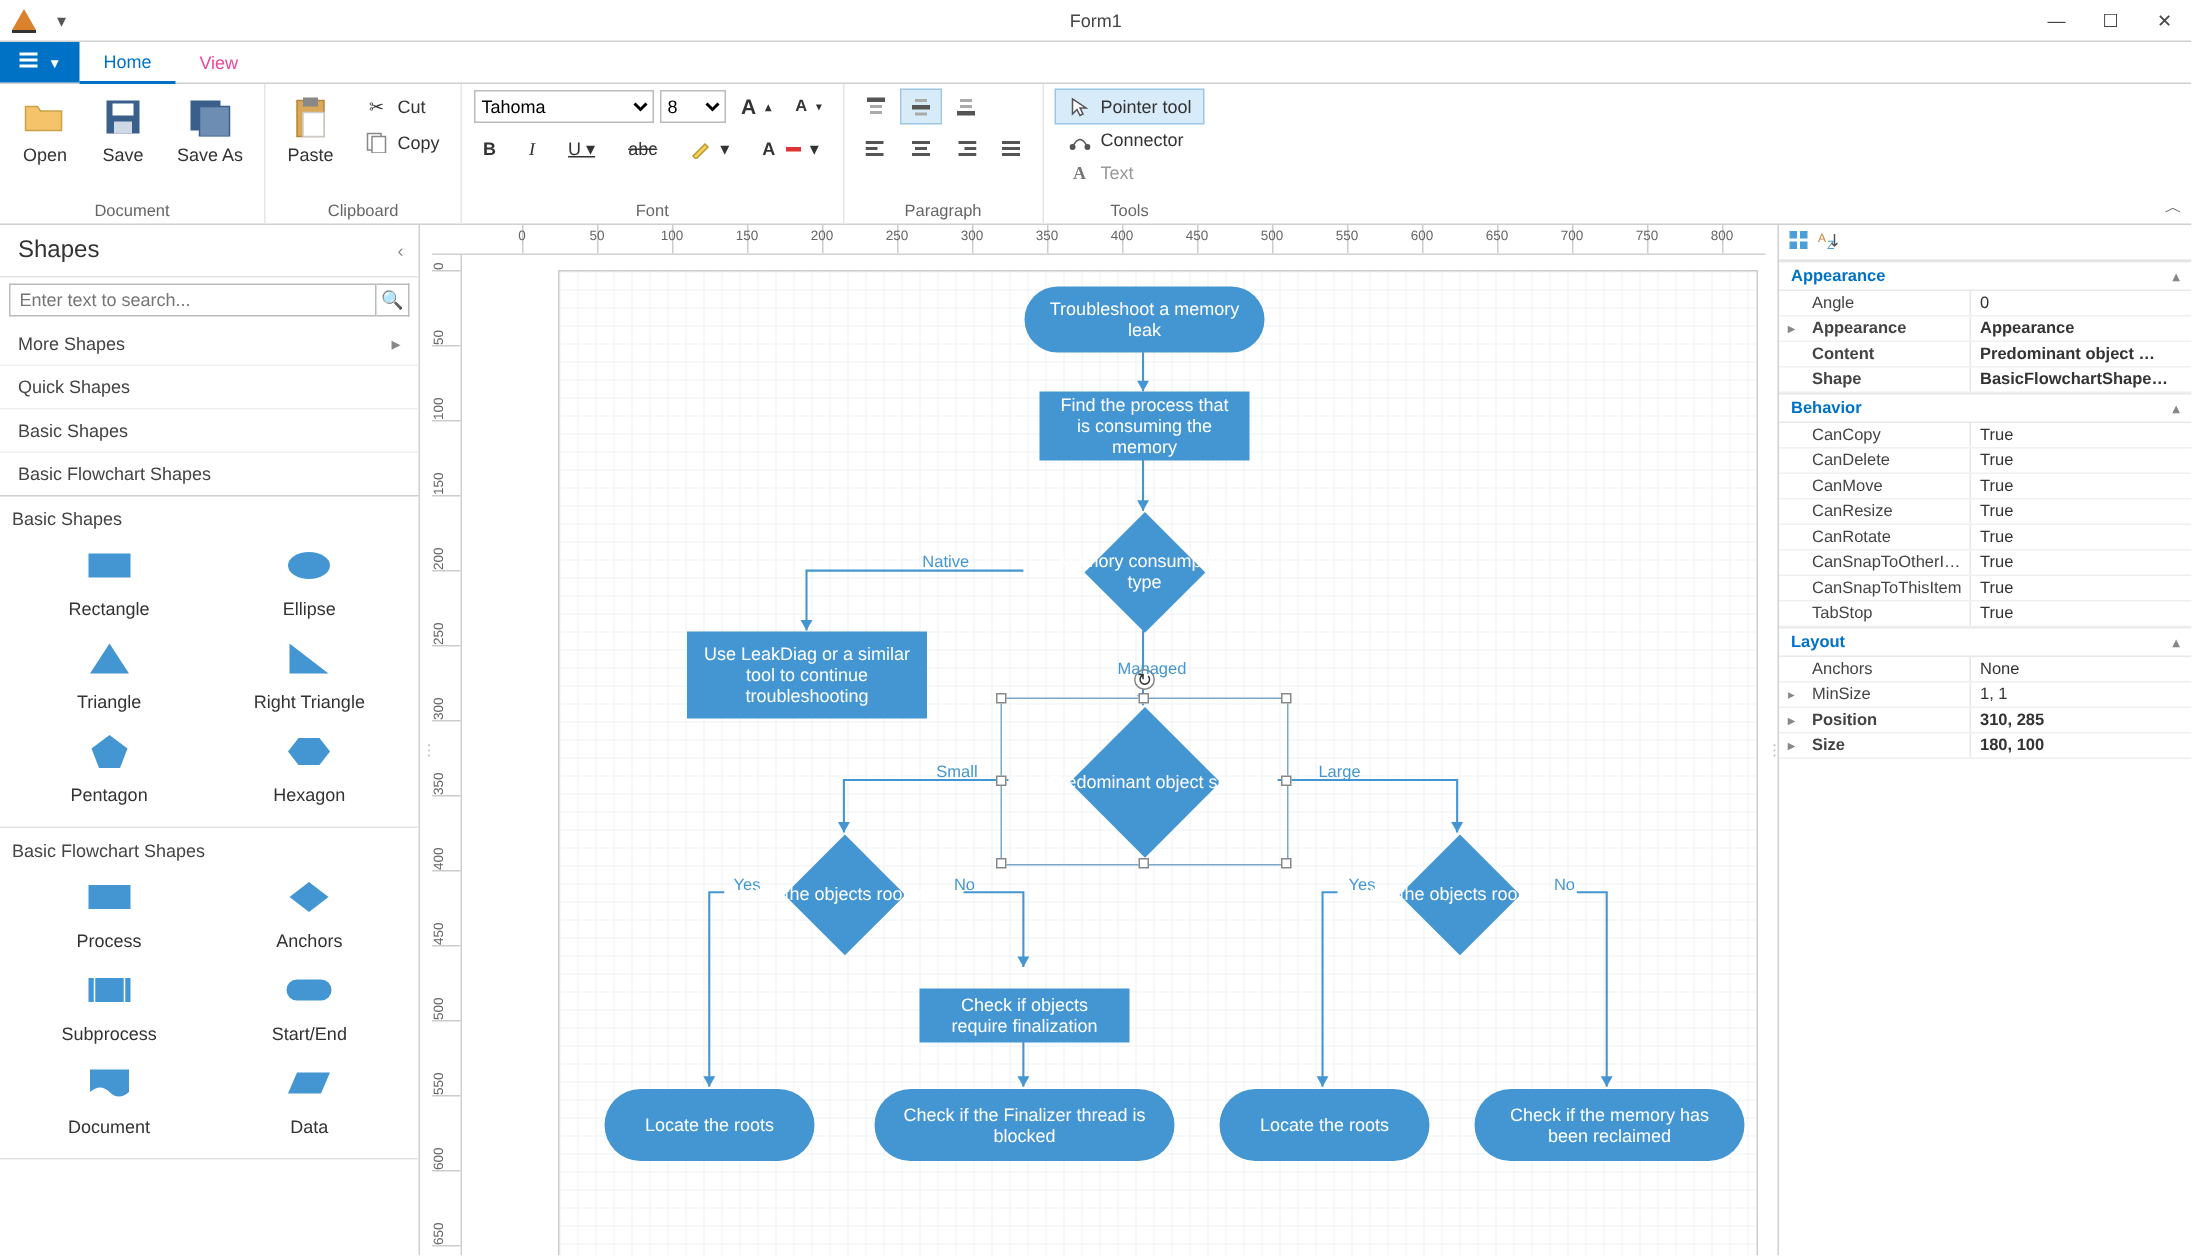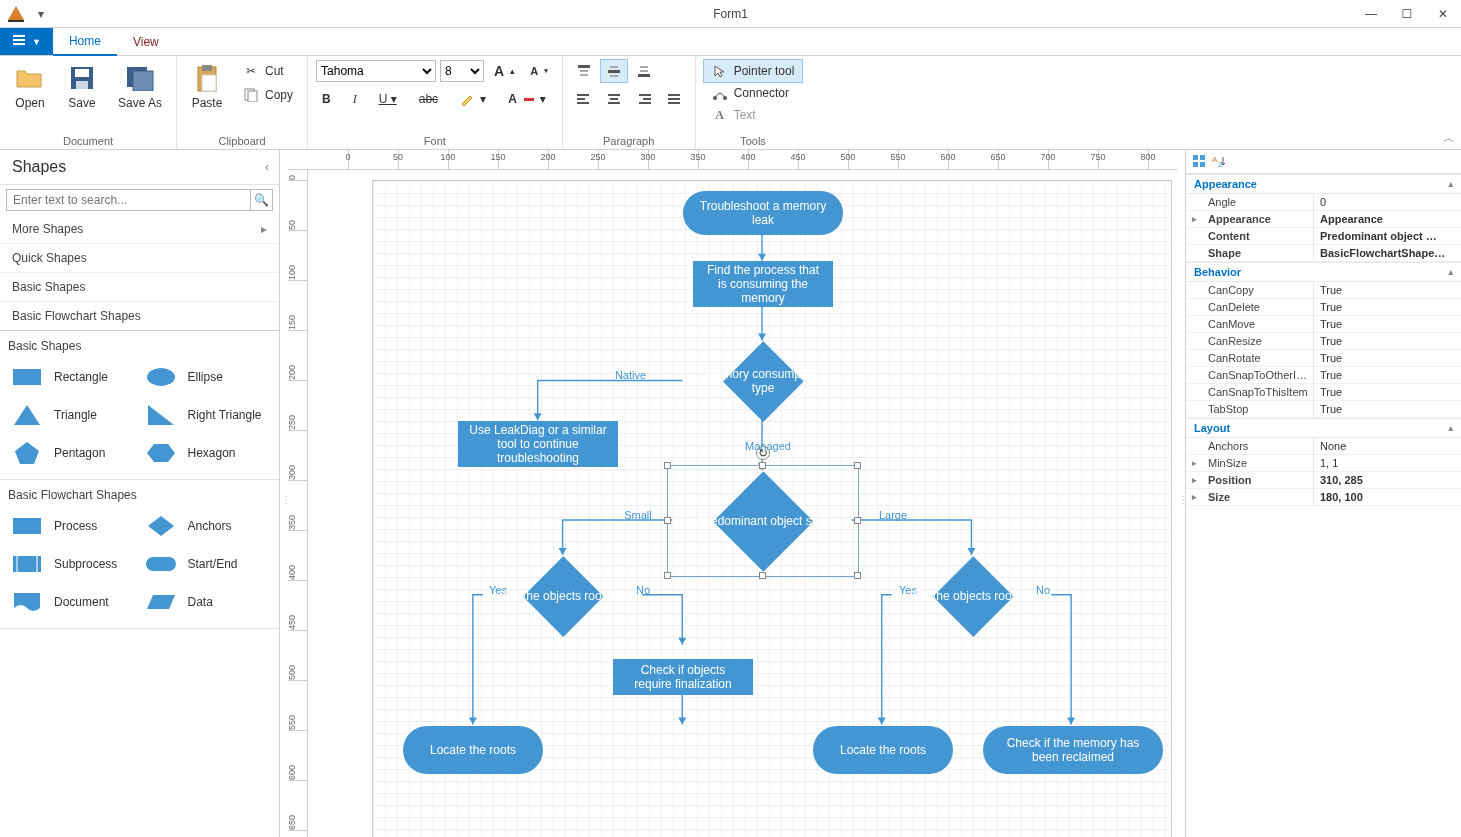--- a/index.html
+++ b/index.html
@@ -10,21 +10,21 @@
 .titlebar { height: 28px; display: flex; align-items: center; border-bottom: 1px solid #d0d0d0; background: #fff; position: relative; }
 .titlebar .app-icon { width: 20px; height: 20px; margin: 0 6px; }
 .titlebar .qat-chevron { padding: 0 6px; color: #555; }
 .titlebar .title { position: absolute; left: 50%; transform: translateX(-50%); font-size: 12px; color: #444; }
 .titlebar .win-btns { margin-left: auto; display: flex; }
 .titlebar .win-btn { width: 36px; height: 28px; display: flex; align-items: center; justify-content: center; color: #444; }
 
 
 .ribbon-tabs { height: 28px; display: flex; align-items: stretch; border-bottom: 1px solid #d0d0d0; background: #fff; }
 .file-menu { background: #0072C6; color: #fff; display: flex; align-items: center; padding: 0 12px; gap: 6px; }
-.ribbon-tab { padding: 0 16px; display: flex; align-items: center; color: #7f1d1d; cursor: pointer; }
+.ribbon-tab { padding: 0 16px; display: flex; align-items: center; color: #ec4899; cursor: pointer; }
 .ribbon-tab.active { color: #0072C6; border-bottom: 2px solid #0072C6; margin-bottom: -1px; }
 
 
 .ribbon { display: flex; align-items: stretch; border-bottom: 1px solid #d0d0d0; background: #fff; position: relative; height: 94px; }
 .ribbon-group { display: flex; flex-direction: column; border-right: 1px solid #e5e5e5; padding: 4px 8px 2px; }
 .ribbon-group .content { flex: 1; display: flex; gap: 8px; align-items: flex-start; }
 .ribbon-group .label { text-align: center; color: #666; font-size: 11px; padding-top: 2px; }
 .big-btn { display: flex; flex-direction: column; align-items: center; gap: 2px; padding: 2px 6px; cursor: pointer; }
 .big-btn .glyph { width: 32px; height: 32px; display: flex; align-items: center; justify-content: center; }
 .small-btn { display: flex; align-items: center; gap: 6px; padding: 2px 6px; cursor: pointer; height: 22px; }
@@ -45,21 +45,21 @@
 .panel-left { width: 280px; border-right: 1px solid #d0d0d0; display: flex; flex-direction: column; }
 .panel-left .hdr { display: flex; align-items: center; justify-content: space-between; padding: 8px 10px 8px 12px; border-bottom: 1px solid #e3e3e3; }
 .panel-left .hdr h3 { font-weight: 400; font-size: 16px; color: #333; }
 .search-row { display: flex; padding: 4px 6px; gap: 0; }
 .search-row input { flex: 1; border: 1px solid #bbb; height: 22px; padding: 0 6px; font-size: 12px; color: #888; }
 .search-row .btn { width: 22px; height: 22px; border: 1px solid #bbb; border-left: none; display: flex; align-items: center; justify-content: center; color: #666; }
 .shape-cat { padding: 7px 12px; border-bottom: 1px solid #f0f0f0; cursor: pointer; display: flex; align-items: center; justify-content: space-between; color: #444; }
 .shape-cat:last-of-type { border-bottom: 1px solid #d0d0d0; }
 .shape-section-title { padding: 8px 8px 4px; color: #444; }
 .shape-grid { display: grid; grid-template-columns: 1fr 1fr; gap: 6px 4px; padding: 4px 8px 10px; }
-.shape-item { display: flex; align-items: center; gap: 10px; padding: 4px 2px; cursor: grab; }
+.shape-item { display: flex; align-items: center; gap: 10px; padding: 4px 2px; cursor: grab; flex-direction: column; }
 .shape-item .shape-icon { width: 34px; height: 24px; display: flex; align-items: center; justify-content: center; }
 .shape-fill { fill: #4496d2; }
 
 
 .canvas-wrap { flex: 1; display: flex; flex-direction: column; min-width: 0; position: relative; }
 .ruler-h { height: 20px; background: #fff; border-bottom: 1px solid #d0d0d0; position: relative; overflow: hidden; font-size: 9px; color: #666; }
 .ruler-h .tick { position: absolute; top: 0; width: 1px; height: 100%; background: #ccc; }
 .ruler-h .lbl { position: absolute; top: 2px; transform: translateX(-50%); }
 .canvas-body { flex: 1; display: flex; min-height: 0; gap: 24px; }
 .ruler-v { width: 20px; background: #fff; border-right: 1px solid #d0d0d0; position: relative; font-size: 9px; color: #666; }
@@ -544,21 +544,21 @@
               <polygon points="506,538 514,538 510,545" fill="#4496d2"></polygon>
               <polyline points="680,415 700,415 700,545" class="conn"></polyline>
               <polygon points="696,538 704,538 700,545" fill="#4496d2"></polygon>
             </svg>
         <div class="shape terminator" style="left: 310px; top: 10px; width: 160px; height: 44px;">Troubleshoot a memory leak</div>
             <div class="shape process" style="left: 320px; top: 80px; width: 140px; height: 46px;">Find the process that is consuming the memory</div>
             <div class="shape decision" style="left: 310px; top: 160px; width: 160px; height: 80px;">
               <div class="diamond" style="left:51.7157287525381px;top:11.715728752538102px;width:56.5685424949238px;height:56.5685424949238px"></div>
               <span class="dtext">Memory consumption type</span>
             </div>
-            <div class="shape process" style="left: 85px; top: 240px; width: 160px; height: 46px;">Use LeakDiag or a similar tool to continue troubleshooting</div>
+            <div class="shape process" style="left: 85px; top: 240px; width: 160px; height: 58px;">Use LeakDiag or a similar tool to continue troubleshooting</div>
             <div class="shape decision" style="left: 300px; top: 290px; width: 180px; height: 100px;">
               <div class="diamond" style="left:54.64466094067263px;top:14.64466094067263px;width:70.71067811865474px;height:70.71067811865474px"></div>
               <span class="dtext">Predominant object size</span>
             </div>
             <div class="sel-box" style="left: 294px; top: 284px; width: 192px; height: 112px;">
               <div class="sel-handle" style="left: calc(0% - 4px); top: calc(0% - 4px);"></div>
               <div class="sel-handle" style="left: calc(50% - 4px); top: calc(0% - 4px);"></div>
               <div class="sel-handle" style="left: calc(100% - 4px); top: calc(0% - 4px);"></div>
               <div class="sel-handle" style="left: calc(0% - 4px); top: calc(50% - 4px);"></div>
               <div class="sel-handle" style="left: calc(100% - 4px); top: calc(50% - 4px);"></div>
@@ -570,20 +570,21 @@
             <div class="shape decision" style="left: 110px; top: 375px; width: 160px; height: 80px;">
               <div class="diamond" style="left:51.7157287525381px;top:11.715728752538102px;width:56.5685424949238px;height:56.5685424949238px"></div>
               <span class="dtext">Are the objects rooted?</span>
             </div>
             <div class="shape decision" style="left: 520px; top: 375px; width: 160px; height: 80px;">
               <div class="diamond" style="left:51.7157287525381px;top:11.715728752538102px;width:56.5685424949238px;height:56.5685424949238px"></div>
               <span class="dtext">Are the objects rooted?</span>
             </div>
             <div class="shape process" style="left: 240px; top: 478px; width: 140px; height: 36px;">Check if objects require finalization</div>
             <div class="shape terminator" style="left: 30px; top: 545px; width: 140px; height: 48px;">Locate the roots</div>
+            <div class="shape terminator" style="left: 210px; top: 545px; width: 200px; height: 48px;">Check if the Finalizer thread is blocked</div>
             <div class="shape terminator" style="left: 440px; top: 545px; width: 140px; height: 48px;">Locate the roots</div>
             <div class="shape terminator" style="left: 610px; top: 545px; width: 180px; height: 48px;">Check if the memory has been reclaimed</div>
             <div class="conn-lbl" style="left: 257.5px; top: 194px;">Native</div>
             <div class="conn-lbl" style="left: 395px; top: 265px;">Managed</div>
             <div class="conn-lbl" style="left: 265px; top: 334px;">Small</div>
             <div class="conn-lbl" style="left: 520px; top: 334px;">Large</div>
             <div class="conn-lbl" style="left: 125px; top: 409px;">Yes</div>
             <div class="conn-lbl" style="left: 270px; top: 409px;">No</div>
             <div class="conn-lbl" style="left: 535px; top: 409px;">Yes</div>
             <div class="conn-lbl" style="left: 670px; top: 409px;">No</div>

